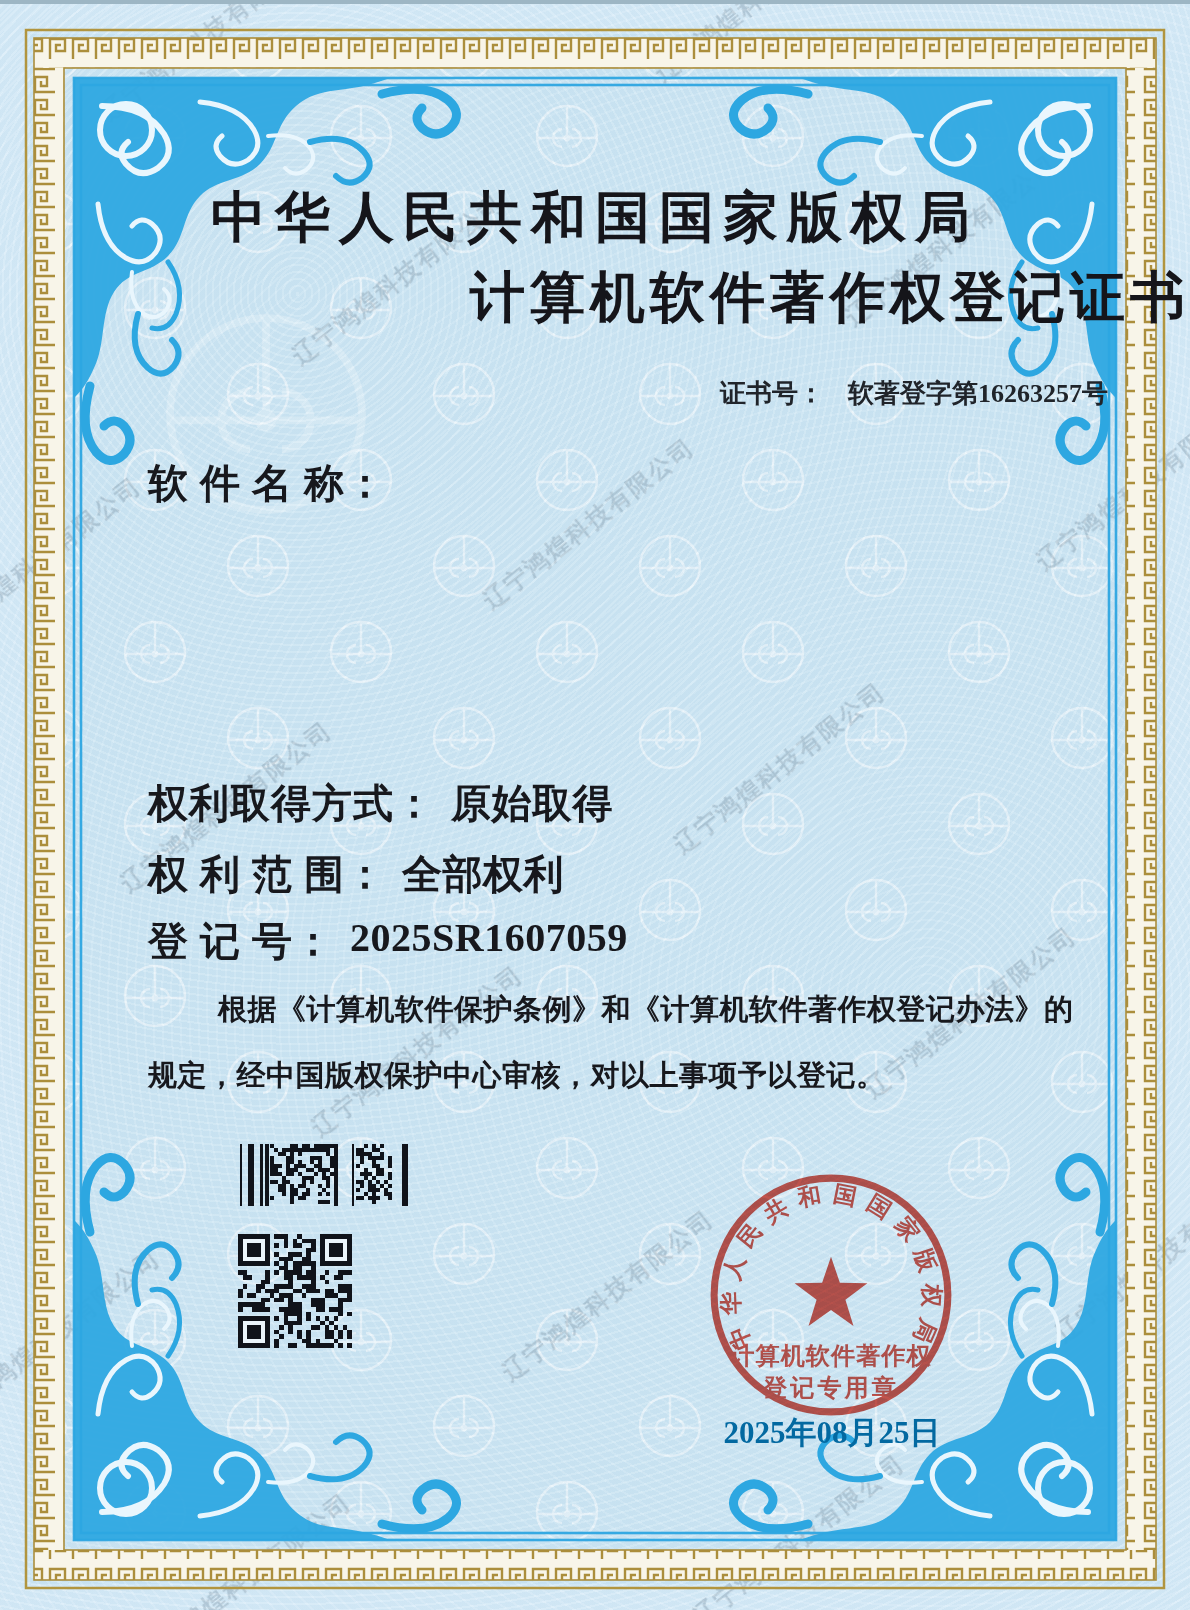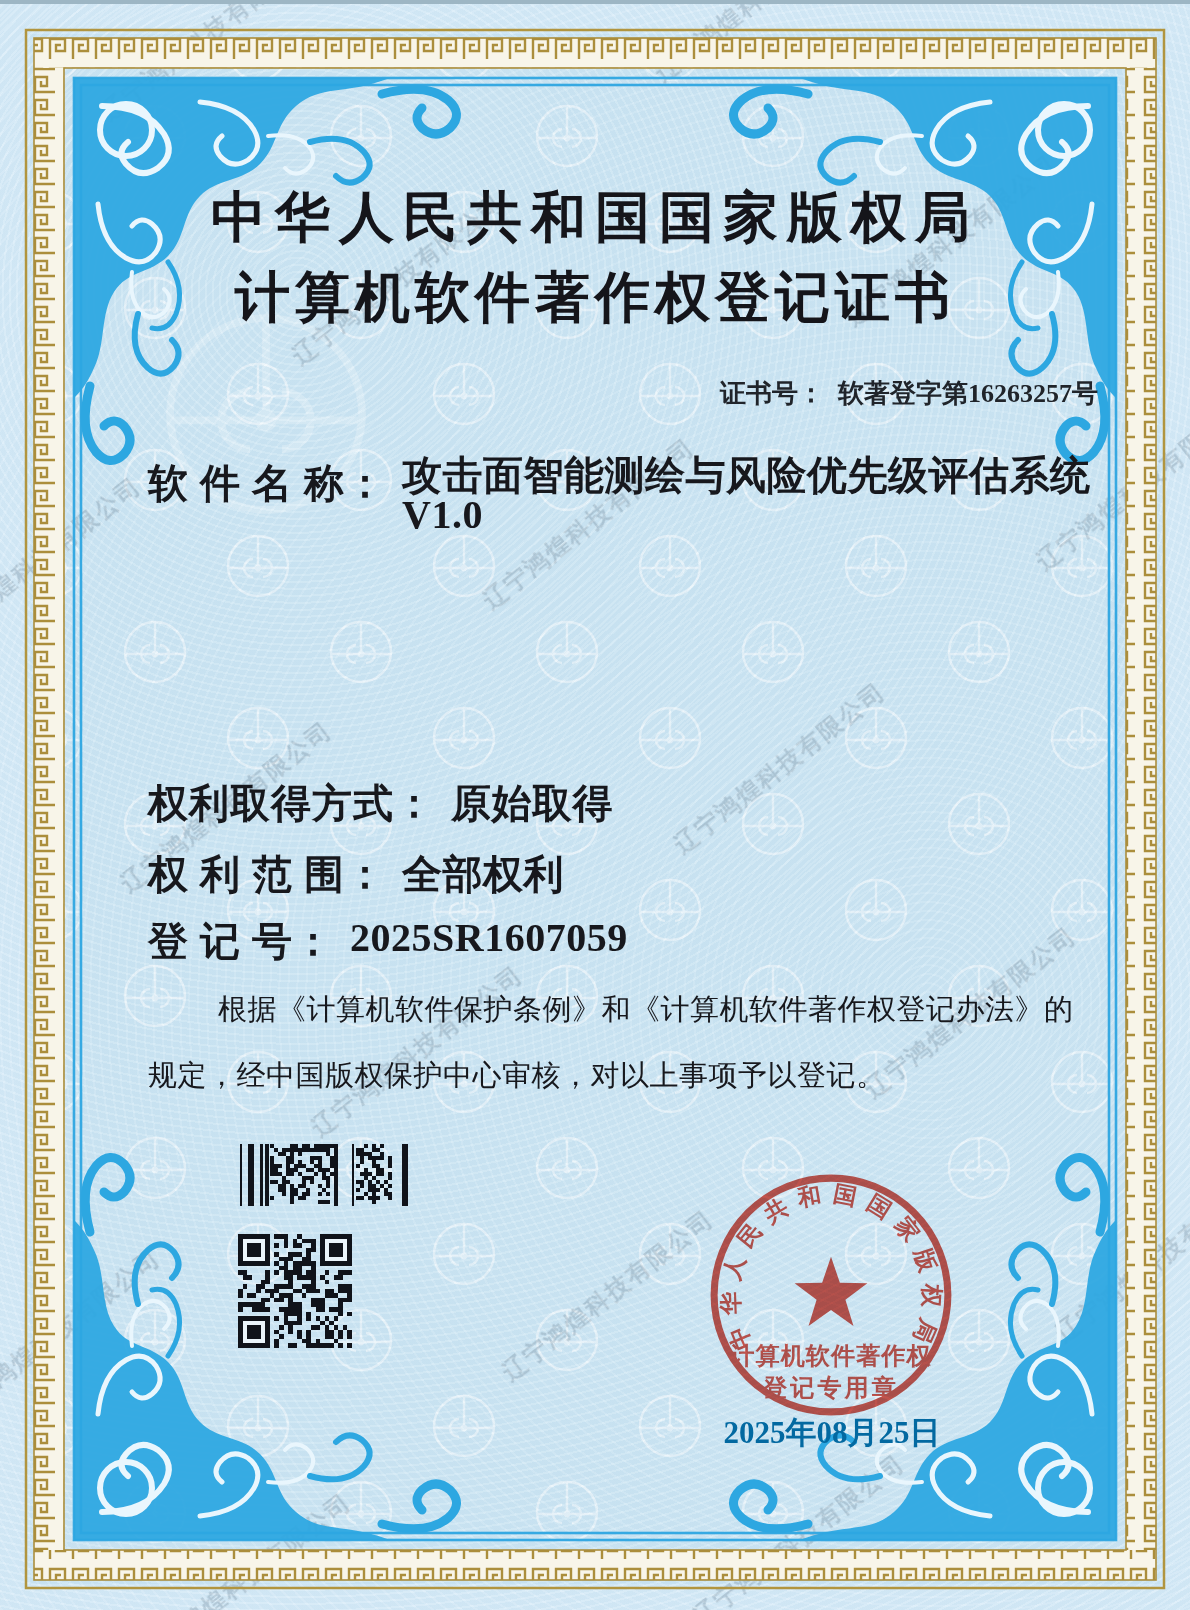--- a/index.html
+++ b/index.html
@@ -17,39 +17,39 @@
   .bg-svg{z-index:0}
   .frame-svg{z-index:2}
   .content{position:absolute;inset:0;z-index:3;}
 
   .title{
     position:absolute;left:0;width:100%;
     text-align:center;font-weight:700;color:#15151a;
     font-size:55px;line-height:1.1;white-space:nowrap;
   }
   .title-1{top:184px;letter-spacing:9px;}
-  .title-2{top:264px;letter-spacing:5px;}
+  .title-2{top:264px;letter-spacing:5px;text-align:right;}
 
   .cert-no{
     position:absolute;left:720px;top:372px;
-    display:flex;gap:14px;align-items:baseline;
+    display:flex;gap:24px;align-items:baseline;
     font-size:26px;font-weight:700;color:#20242a;white-space:nowrap;
   }
 
   .row{
     position:absolute;left:148px;
     display:flex;align-items:flex-start;
     font-size:40px;font-weight:700;color:#17181d;white-space:nowrap;
   }
   .row .lbl{flex:none;margin-right:16px;letter-spacing:1px;}
   .row .val{letter-spacing:0.5px;}
   .val-multiline div{line-height:39px;}
 
   .statement{
-    position:absolute;font-size:29px;font-weight:400;
+    position:absolute;font-size:29px;font-weight:700;
     color:#17181d;letter-spacing:0.5px;white-space:nowrap;
   }
   .statement-1{left:218px;top:986px;}
   .statement-2{left:148px;top:1052px;}
 
   .barcode{position:absolute;left:240px;top:1140px;width:172px;height:62px;z-index:3;}
   .qrcode{position:absolute;left:238px;top:1230px;width:114px;height:114px;z-index:3;}
 
   .seal{
     position:absolute;left:700px;top:1166px;width:262px;height:252px;
@@ -163,24 +163,20 @@
     <div class="title title-1">中华人民共和国国家版权局</div>
     <div class="title title-2">计算机软件著作权登记证书</div>
 
     <div class="cert-no">
       <span>证书号：</span>
       <span>软著登字第16263257号</span>
     </div>
 
     <div class="row" style="top:452px">
       <span class="lbl">软 件 名 称：</span>
-      <div class="val val-multiline">
-        <div>攻击面智能测绘与风险优先级评估系统</div>
-        <div>V1.0</div>
-      </div>
     </div>
 
 
     <div class="row" style="top:772px">
       <span class="lbl">权利取得方式：</span>
       <div class="val">原始取得</div>
     </div>
 
     <div class="row" style="top:843px">
       <span class="lbl">权 利 范 围：</span>

